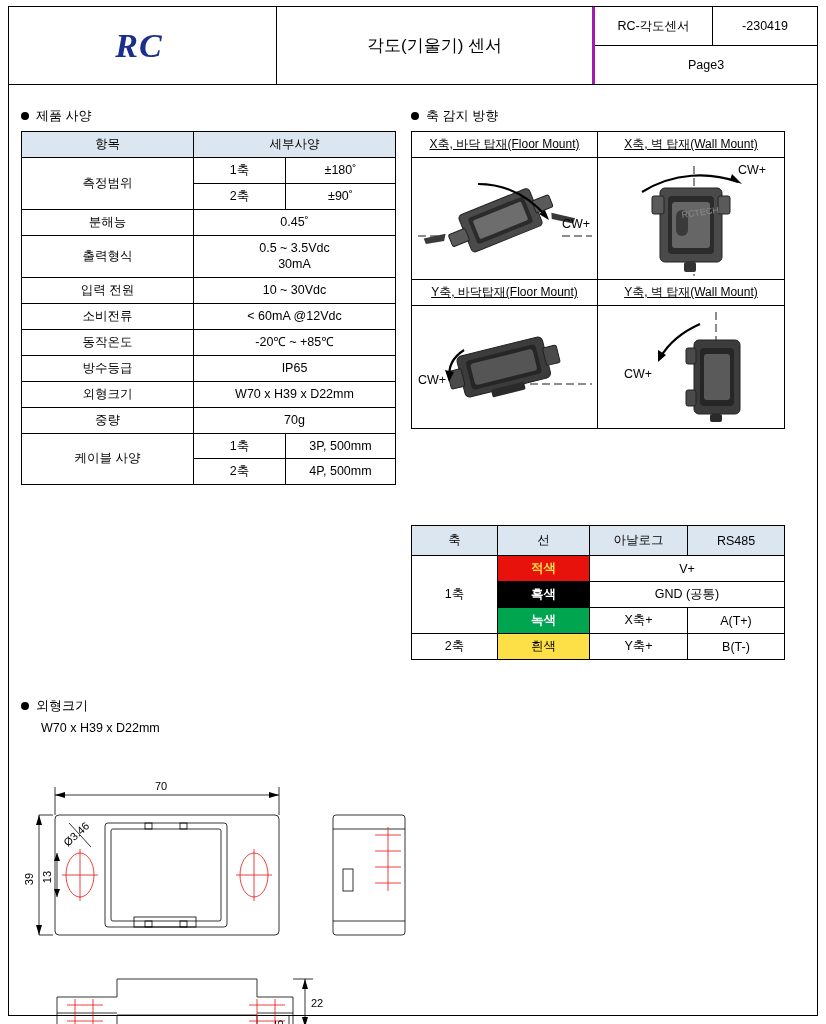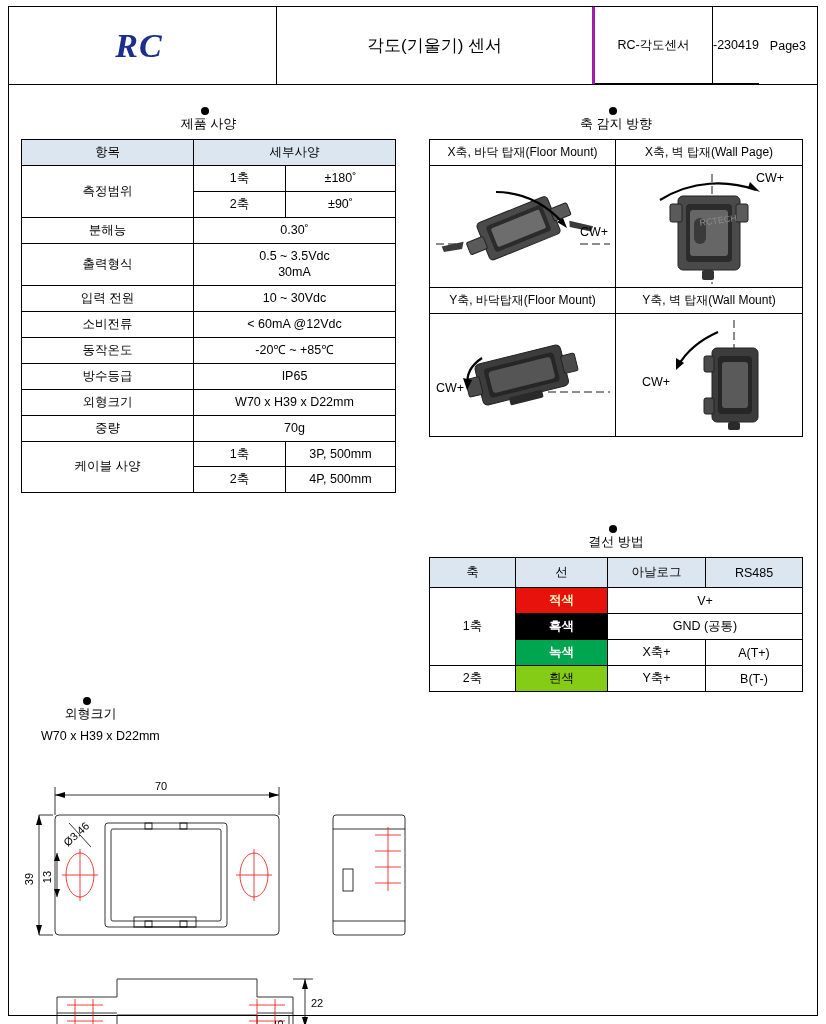--- a/index.html
+++ b/index.html
@@ -43,40 +43,40 @@
   }
   .logo-r { color:#1a2e8c; }
   .logo-c { color:#1a2e8c; position: relative; }
   .logo-sep { display:inline-block; width:7px; }
   .hd-title {
     flex: 1;
     border-right: 3px solid #a21caf;
     display: flex; align-items: center; justify-content: center;
     font-size: 17px;
   }
-  .hd-meta { width: 222px; display: flex; flex-direction: row; }
+  .hd-meta { width: 222px; display: flex; flex-direction: column; }
   .hd-meta-row { flex:1; display:flex; }
   .hd-meta-row:first-child { border-bottom: 1px solid #000; }
   .hd-meta-cell {
     display:flex; align-items:center; justify-content:center;
     font-size: 12.5px;
   }
   .hd-meta-cell.left { width: 118px; border-right: 1px solid #000; }
   .hd-meta-cell.right { flex:1; }
   .hd-page-label { }
 
   
   .body-wrap { position: relative; width:100%; height: 930px; }
   .col-left { position:absolute; left:0; top:0; width: 405px; height:100%; }
-  .col-right { position:absolute; left:414px; top:0; width: 400px; height:100%; }
+  .col-right { position:absolute; left:396px; top:0; width: 400px; height:100%; }
 
   .sec-title {
     font-size: 13px;
     margin: 0 0 6px 0;
-    display: flex; align-items: center; flex-direction: column;
+    display: flex; align-items: center;
   }
   .bullet {
     display:inline-block; width:8px; height:8px; border-radius:50%;
     background:#000; margin-right:7px;
   }
 
   
   table { border-collapse: collapse; }
   .spec-table { width: 375px; font-size: 12.5px; }
   .spec-table td, .spec-table th {
@@ -94,32 +94,33 @@
   .sub-col { width: 92px; }
 
   
   .wire-table { width: 374px; font-size: 12.5px; }
   .wire-table td, .wire-table th {
     border: 1px solid #000;
     text-align:center;
     padding: 4px 3px;
   }
   .wire-table th { background:#dce6f1; font-weight: normal; padding:6px 3px; }
-  .c-red { background:#e8120c; color:#fef9c3; font-weight:bold; }
+  .c-red { background:#e8120c; color:#fde047; font-weight:bold; }
   .c-black { background:#000; color:#fff; font-weight:bold; }
   .c-green { background:#00a64f; color:#fff; font-weight:bold; }
-  .c-white { background:#84cc16; color:#000; }
+  .c-white { background:#fde047; color:#000; }
 
   
   .axis-grid {
     width: 374px;
     border: 1px solid #000;
     display: grid;
     grid-template-columns: 1fr 1fr;
     grid-template-rows: 26px 122px 26px 122px;
+    text-decoration: underline;
   }
   .axis-cap {
     border-right: 1px solid #000; border-bottom: 1px solid #000;
     display:flex; align-items:center; justify-content:center;
     font-size: 12px;
     background:#fff;
   }
   .axis-cap.last { border-right: none; }
   .axis-cell {
     border-right: 1px solid #000; border-bottom: 1px solid #000;
@@ -183,21 +184,21 @@
             <td rowspan="2">측정범위</td>
             <td class="sub-col">1축</td>
             <td>±180˚</td>
           </tr>
           <tr>
             <td class="sub-col">2축</td>
             <td>±90˚</td>
           </tr>
           <tr>
             <td>분해능</td>
-            <td colspan="2">0.30˚</td>
+            <td colspan="2">0.45˚</td>
           </tr>
           <tr>
             <td>출력형식</td>
             <td colspan="2">
               <div>0.5 ~ 3.5Vdc</div>
               <div>30mA</div>
             </td>
           </tr>
           <tr>
             <td>입력 전원</td>
@@ -340,21 +341,21 @@
 
       <div style="position:absolute; left:6px; top:22px;">
         <div class="sec-title">
           <span class="bullet"></span>
           <span>축 감지 방향</span>
         </div>
 
         <div class="axis-grid">
 
           <div class="axis-cap">X축, 바닥 탑재(Floor Mount)</div>
-          <div class="axis-cap last">X축, 벽 탑재(Wall Page)</div>
+          <div class="axis-cap last">X축, 벽 탑재(Wall Mount)</div>
 
           <div class="axis-cell">
             <svg width="186" height="122" viewBox="0 0 186 122">
               <line x1="6" y1="78" x2="30" y2="78" stroke="#000" stroke-width="0.9" stroke-dasharray="8 4"></line>
               <line x1="150" y1="78" x2="180" y2="78" stroke="#000" stroke-width="0.9" stroke-dasharray="8 4"></line>
               <g transform="rotate(-22 90 66)">
                 <rect x="52" y="42" width="76" height="40" rx="4" fill="#4a4a4a" stroke="#222"></rect>
                 <rect x="60" y="48" width="60" height="28" rx="3" fill="#2b2b2b"></rect>
                 <rect x="64" y="52" width="52" height="20" rx="2" fill="#6d6d6d"></rect>
                 <rect x="36" y="56" width="18" height="13" rx="2" fill="#5a5a5a" stroke="#222"></rect>
@@ -418,24 +419,20 @@
               </g>
               <path d="M 102 18 C 84 26 70 38 62 52" stroke="#000" stroke-width="2.2" fill="none"></path>
               <polygon points="60,56 60,44 68,49" fill="#000"></polygon>
               <text x="26" y="72" font-size="12.5" font-family="Liberation Sans, sans-serif" fill="#000">CW+</text>
             </svg>
           </div>
         </div>
       </div>
 
       <div style="position:absolute; left:6px; top:440px;">
-        <div class="sec-title">
-          <span class="bullet"></span>
-          <span>결선 방법</span>
-        </div>
 
         <table class="wire-table">
           <tbody>
               <tr>
             <th style="width:86px">축</th>
             <th style="width:92px">선</th>
             <th style="width:98px">아날로그</th>
             <th>RS485</th>
           </tr>
           <tr>

